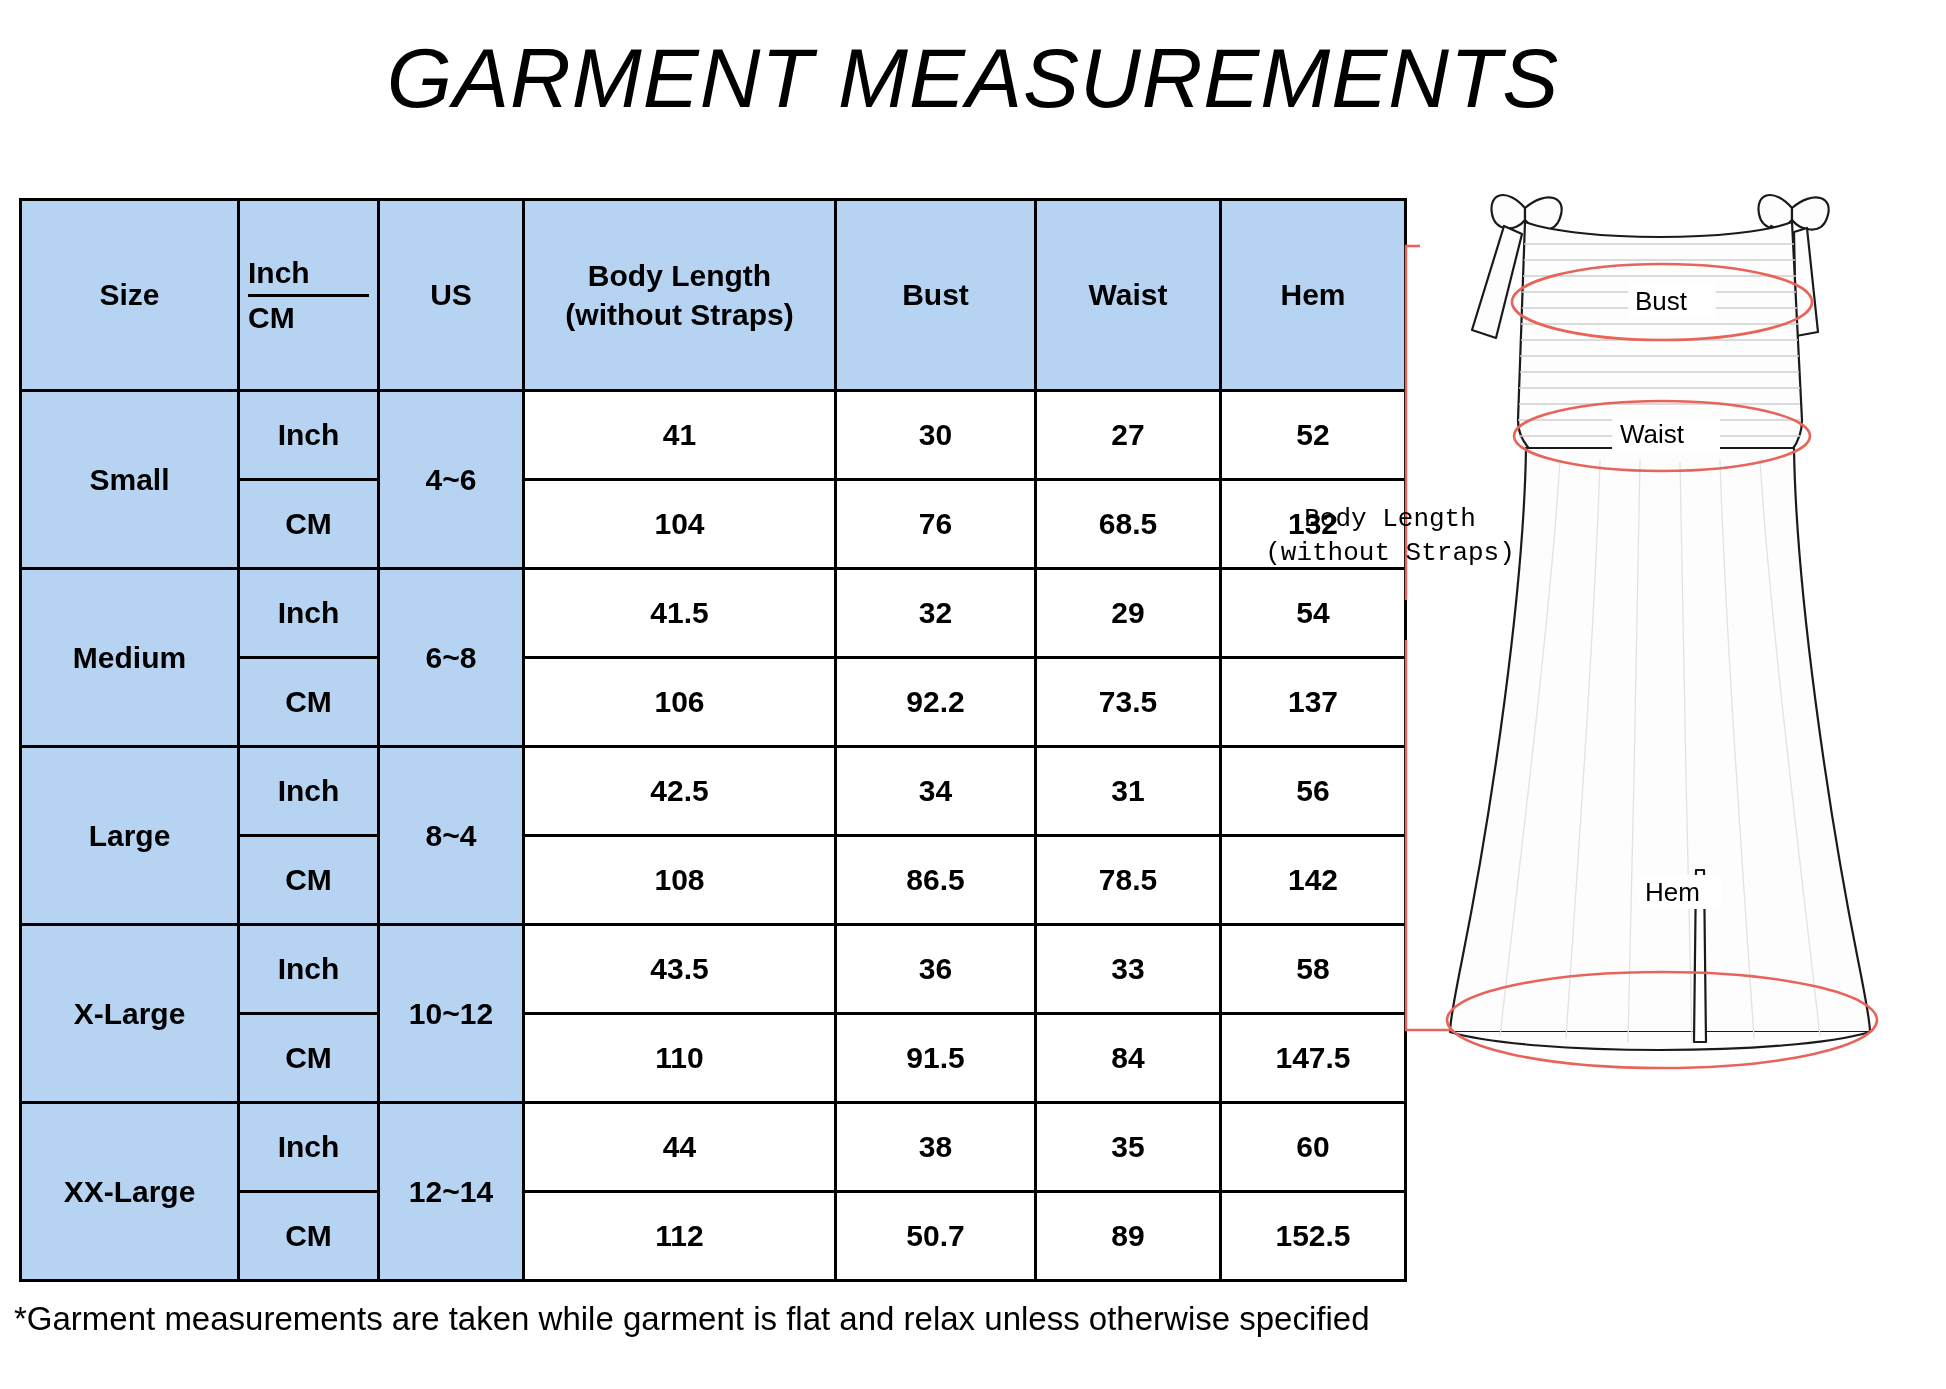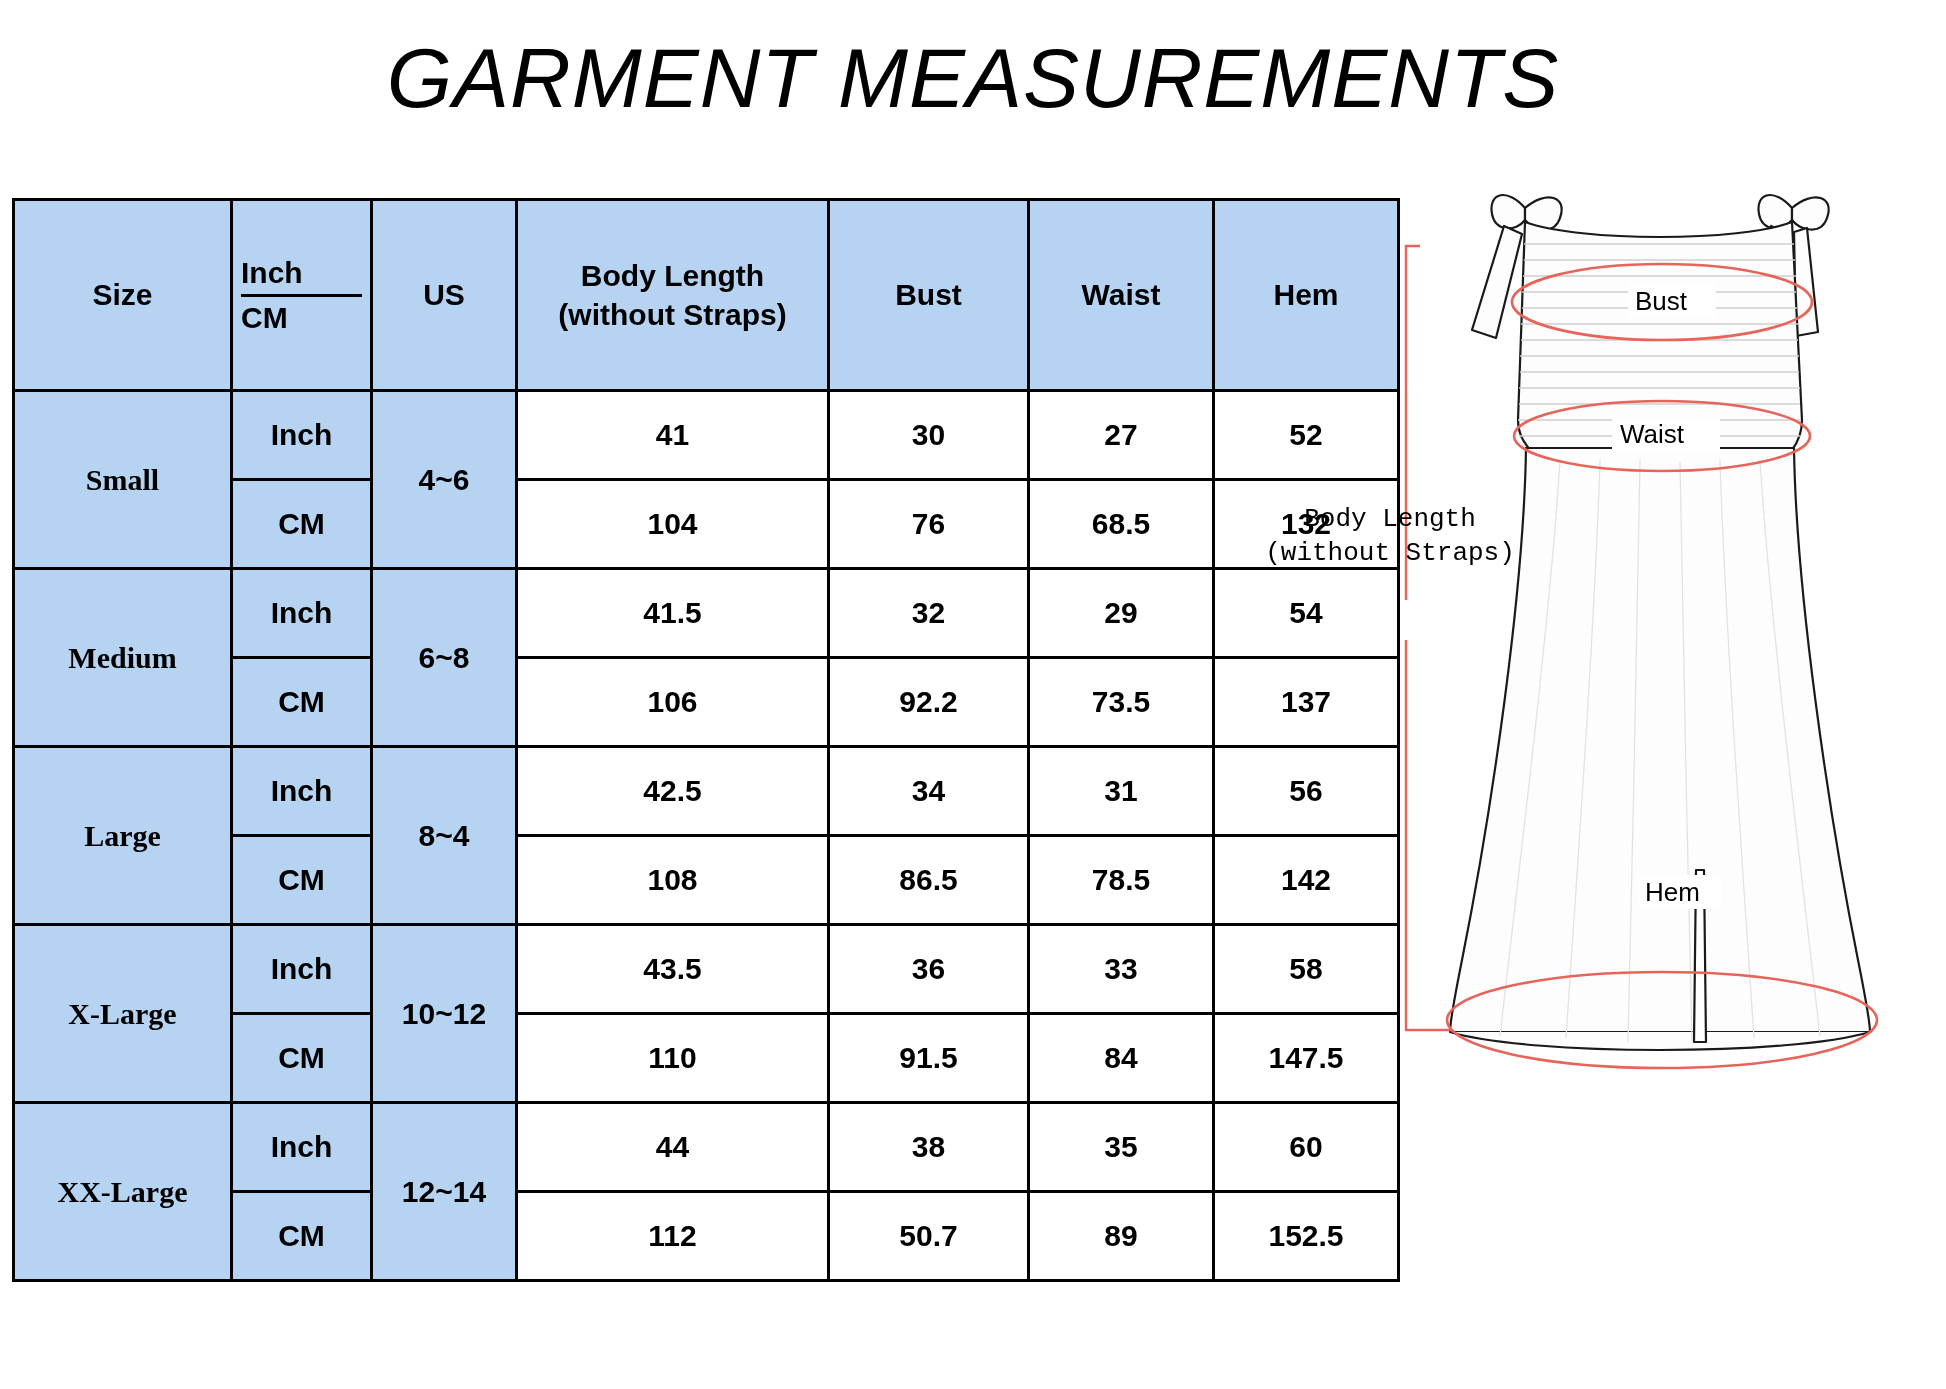--- a/index.html
+++ b/index.html
@@ -29,21 +29,21 @@
     font-size: 84px;
     font-style: italic;
     font-weight: 400;
     letter-spacing: 1px;
     line-height: 1.05;
     white-space: nowrap;
     font-family: "Liberation Sans", sans-serif;
   }
   .table-wrap {
     position: absolute;
-    left: 12px;
+    left: 19px;
     top: 198px;
     width: 1385px;
   }
   table.sizes {
     border-collapse: collapse;
     table-layout: fixed;
     width: 1385px;
   }
   table.sizes td, table.sizes th {
     border: 3px solid #000000;
@@ -83,21 +83,21 @@
     display: block;
     text-align: left;
     padding-top: 2px;
   }
   .hdr-bl {
     font-size: 32px;
     line-height: 1.3;
     padding: 0 10px !important;
   }
   tbody td { height: 86px; }
-  td.size-cell { font-size: 32px; font-family: Liberation Serif, serif; }
+  td.size-cell { font-size: 32px; }
   td.us-cell { font-size: 32px; }
   td.unit-cell { font-size: 28px; }
   td.val { font-size: 30px; }
 
   .footnote {
     position: absolute;
     left: 14px;
     top: 1300px;
     font-size: 33px;
     font-weight: 400;
@@ -248,20 +248,21 @@
           <td class="val">112</td>
           <td class="val">50.7</td>
           <td class="val">89</td>
           <td class="val">152.5</td>
         </tr>
 
       </tbody>
     </table>
   </div>
 
+  <div class="footnote">*Garment measurements are taken while garment is flat and relax unless otherwise specified</div>
 
   <div class="diagram">
     <svg width="540" height="1110" viewBox="0 0 540 1110">
 
       <g fill="#fdfdfd" stroke="#1a1a1a" stroke-width="2.2" stroke-linejoin="round">
 
         <path d="M125 38 C108 18, 88 22, 92 44 C95 62, 116 62, 125 50 Z"></path>
         <path d="M125 38 C146 20, 168 26, 160 48 C154 66, 133 60, 125 50 Z"></path>
         <path d="M104 56 L72 160 L96 168 L122 64 Z"></path>
         <path d="M140 58 L150 162 L128 166 L126 62 Z"></path>

